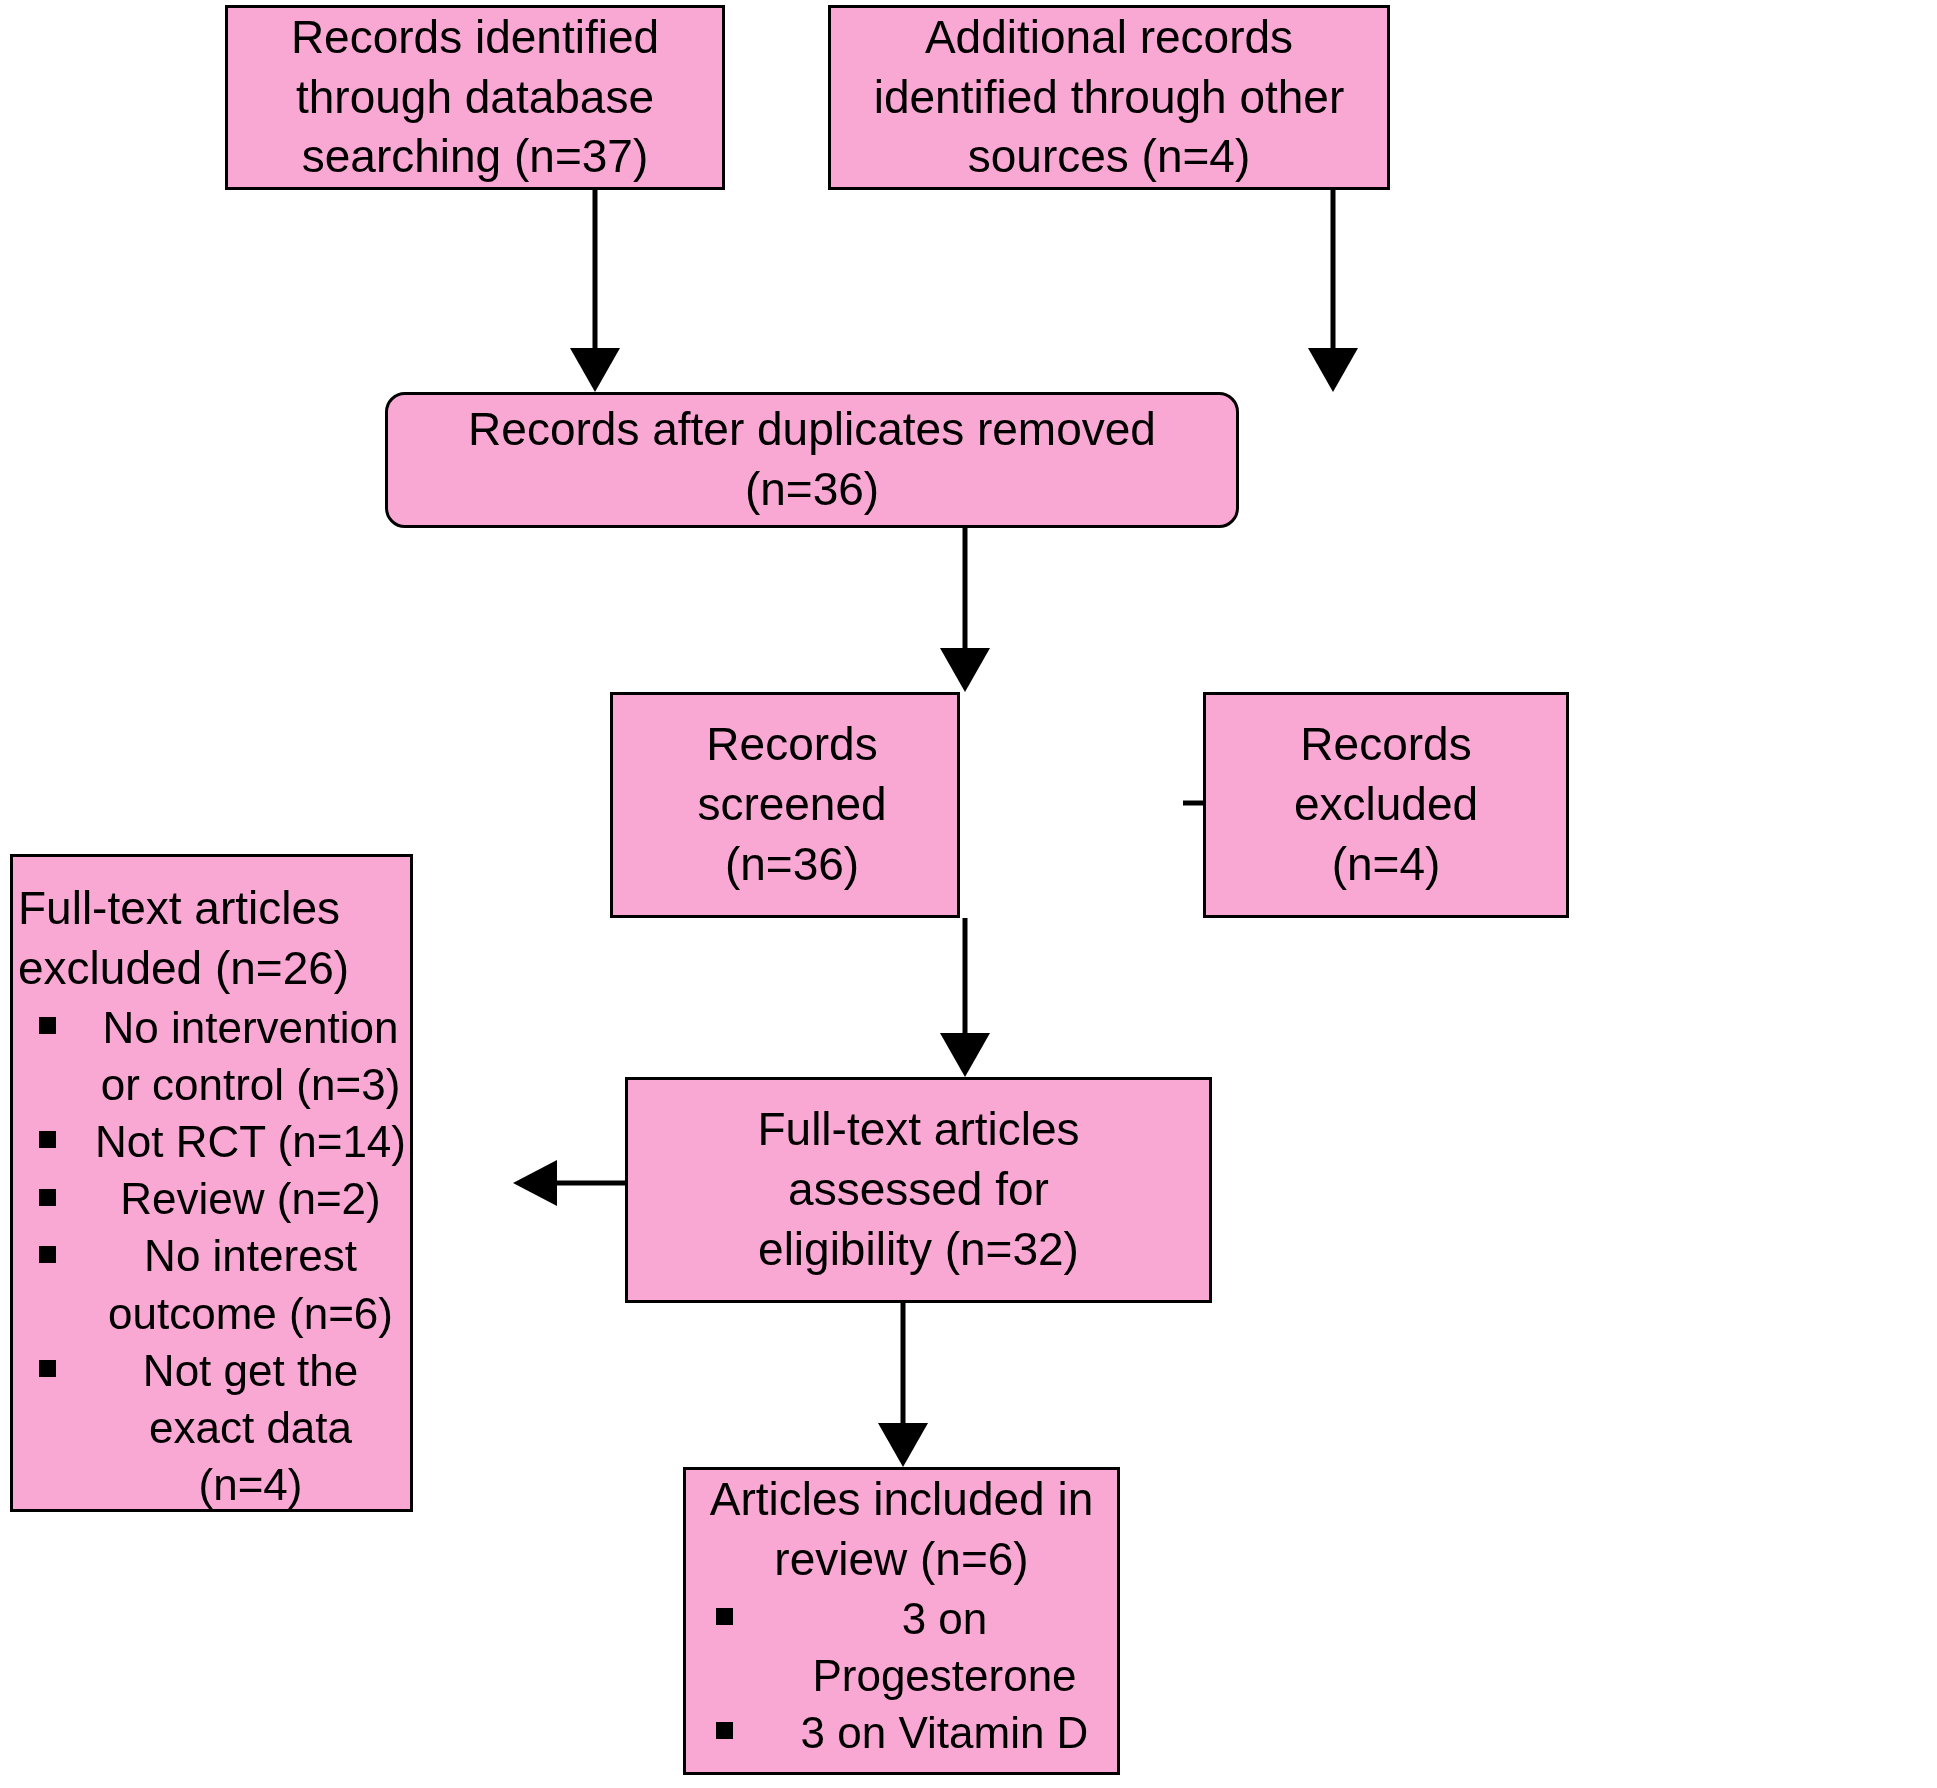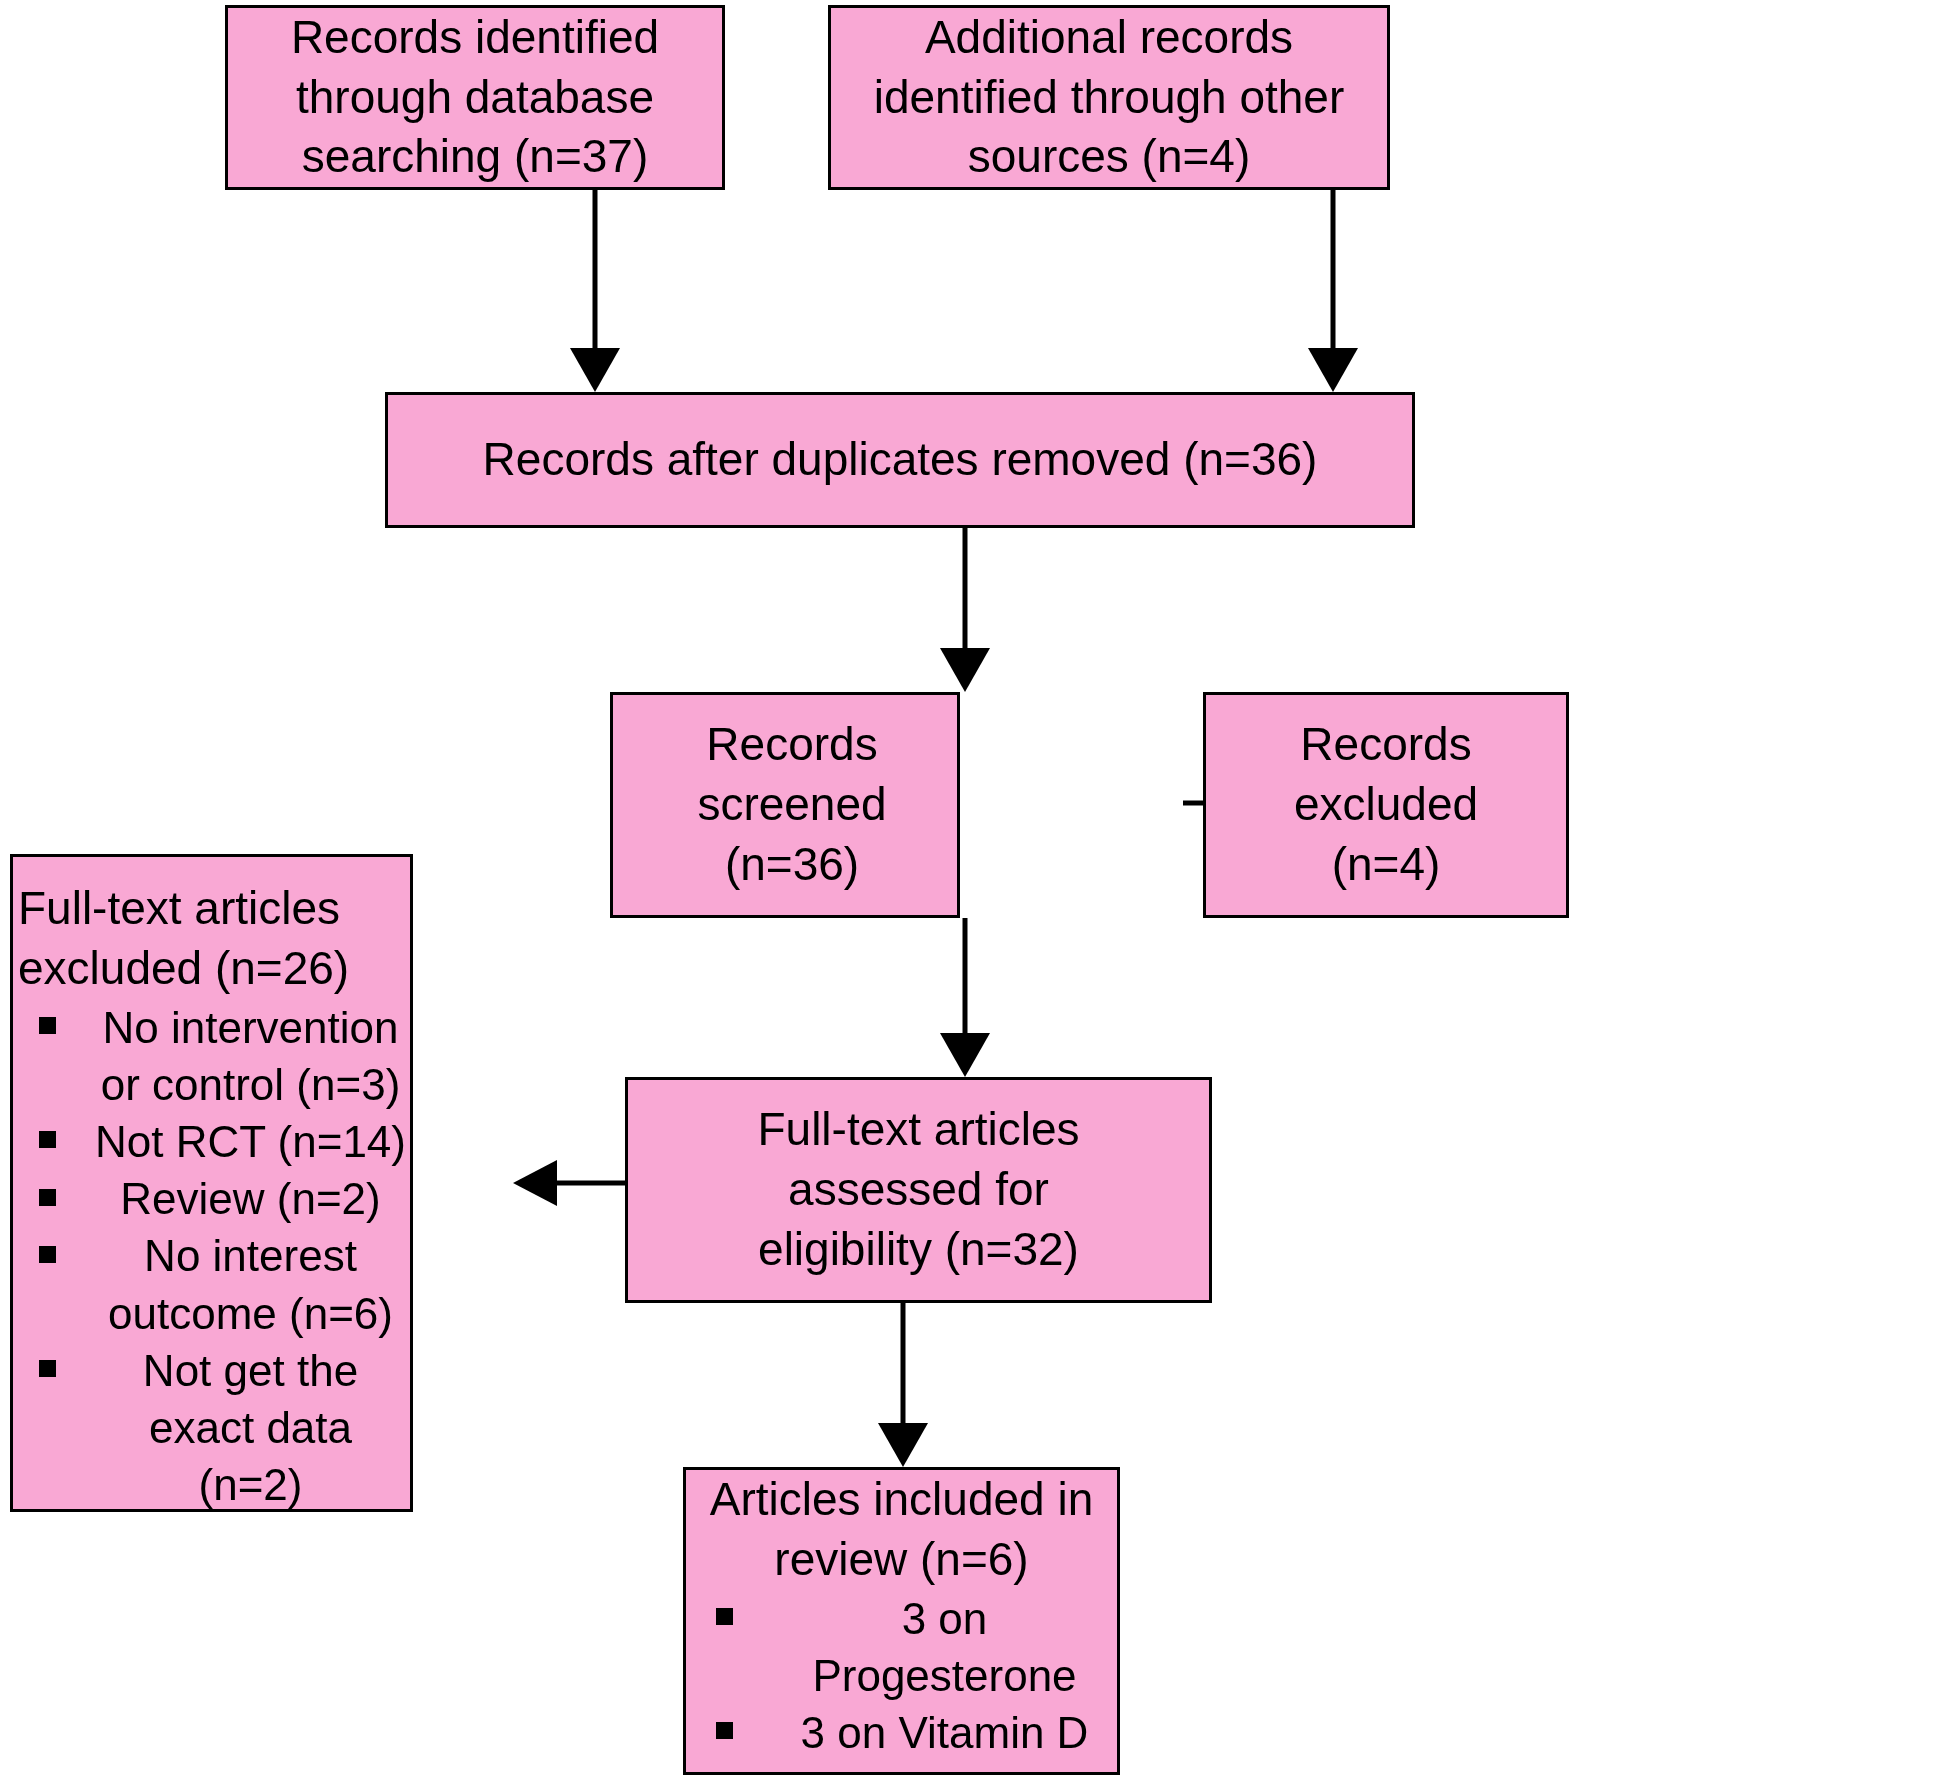--- a/index.html
+++ b/index.html
@@ -130,21 +130,21 @@
 through database
 searching (n=37)</div>
   </div>
 
   <div class="node" style="left:828px; top:5px; width:562px; height:185px;">
     <div class="node-text">Additional records
 identified through other
 sources (n=4)</div>
   </div>
 
-  <div class="node" style="left:385px; top:392px; width:1030px; height:136px;">
+  <div class="node" style="left:385px; top:392px; width:854px; height:136px;border-radius:20px;">
     <div class="node-text">Records after duplicates removed (n=36)</div>
   </div>
 
   <div class="node" style="left:610px; top:692px; width:350px; height:226px;padding-left:14px;">
     <div class="node-text">Records screened
 (n=36)</div>
   </div>
 
   <div class="node" style="left:1203px; top:692px; width:366px; height:226px;">
     <div class="node-text">Records excluded
@@ -169,21 +169,21 @@
         <span>Review (n=2)</span>
       </li>
       <li>
         <span class="marker"></span>
         <span>No interest
 outcome (n=6)</span>
       </li>
       <li>
         <span class="marker"></span>
         <span>Not get the exact
-data (n=2)</span>
+data (n=4)</span>
       </li>
     </ul>
   </div>
 
   <div class="node" style="left:625px; top:1077px; width:587px; height:226px;">
     <div class="node-text">Full-text articles
 assessed for
 eligibility (n=32)</div>
   </div>
 

